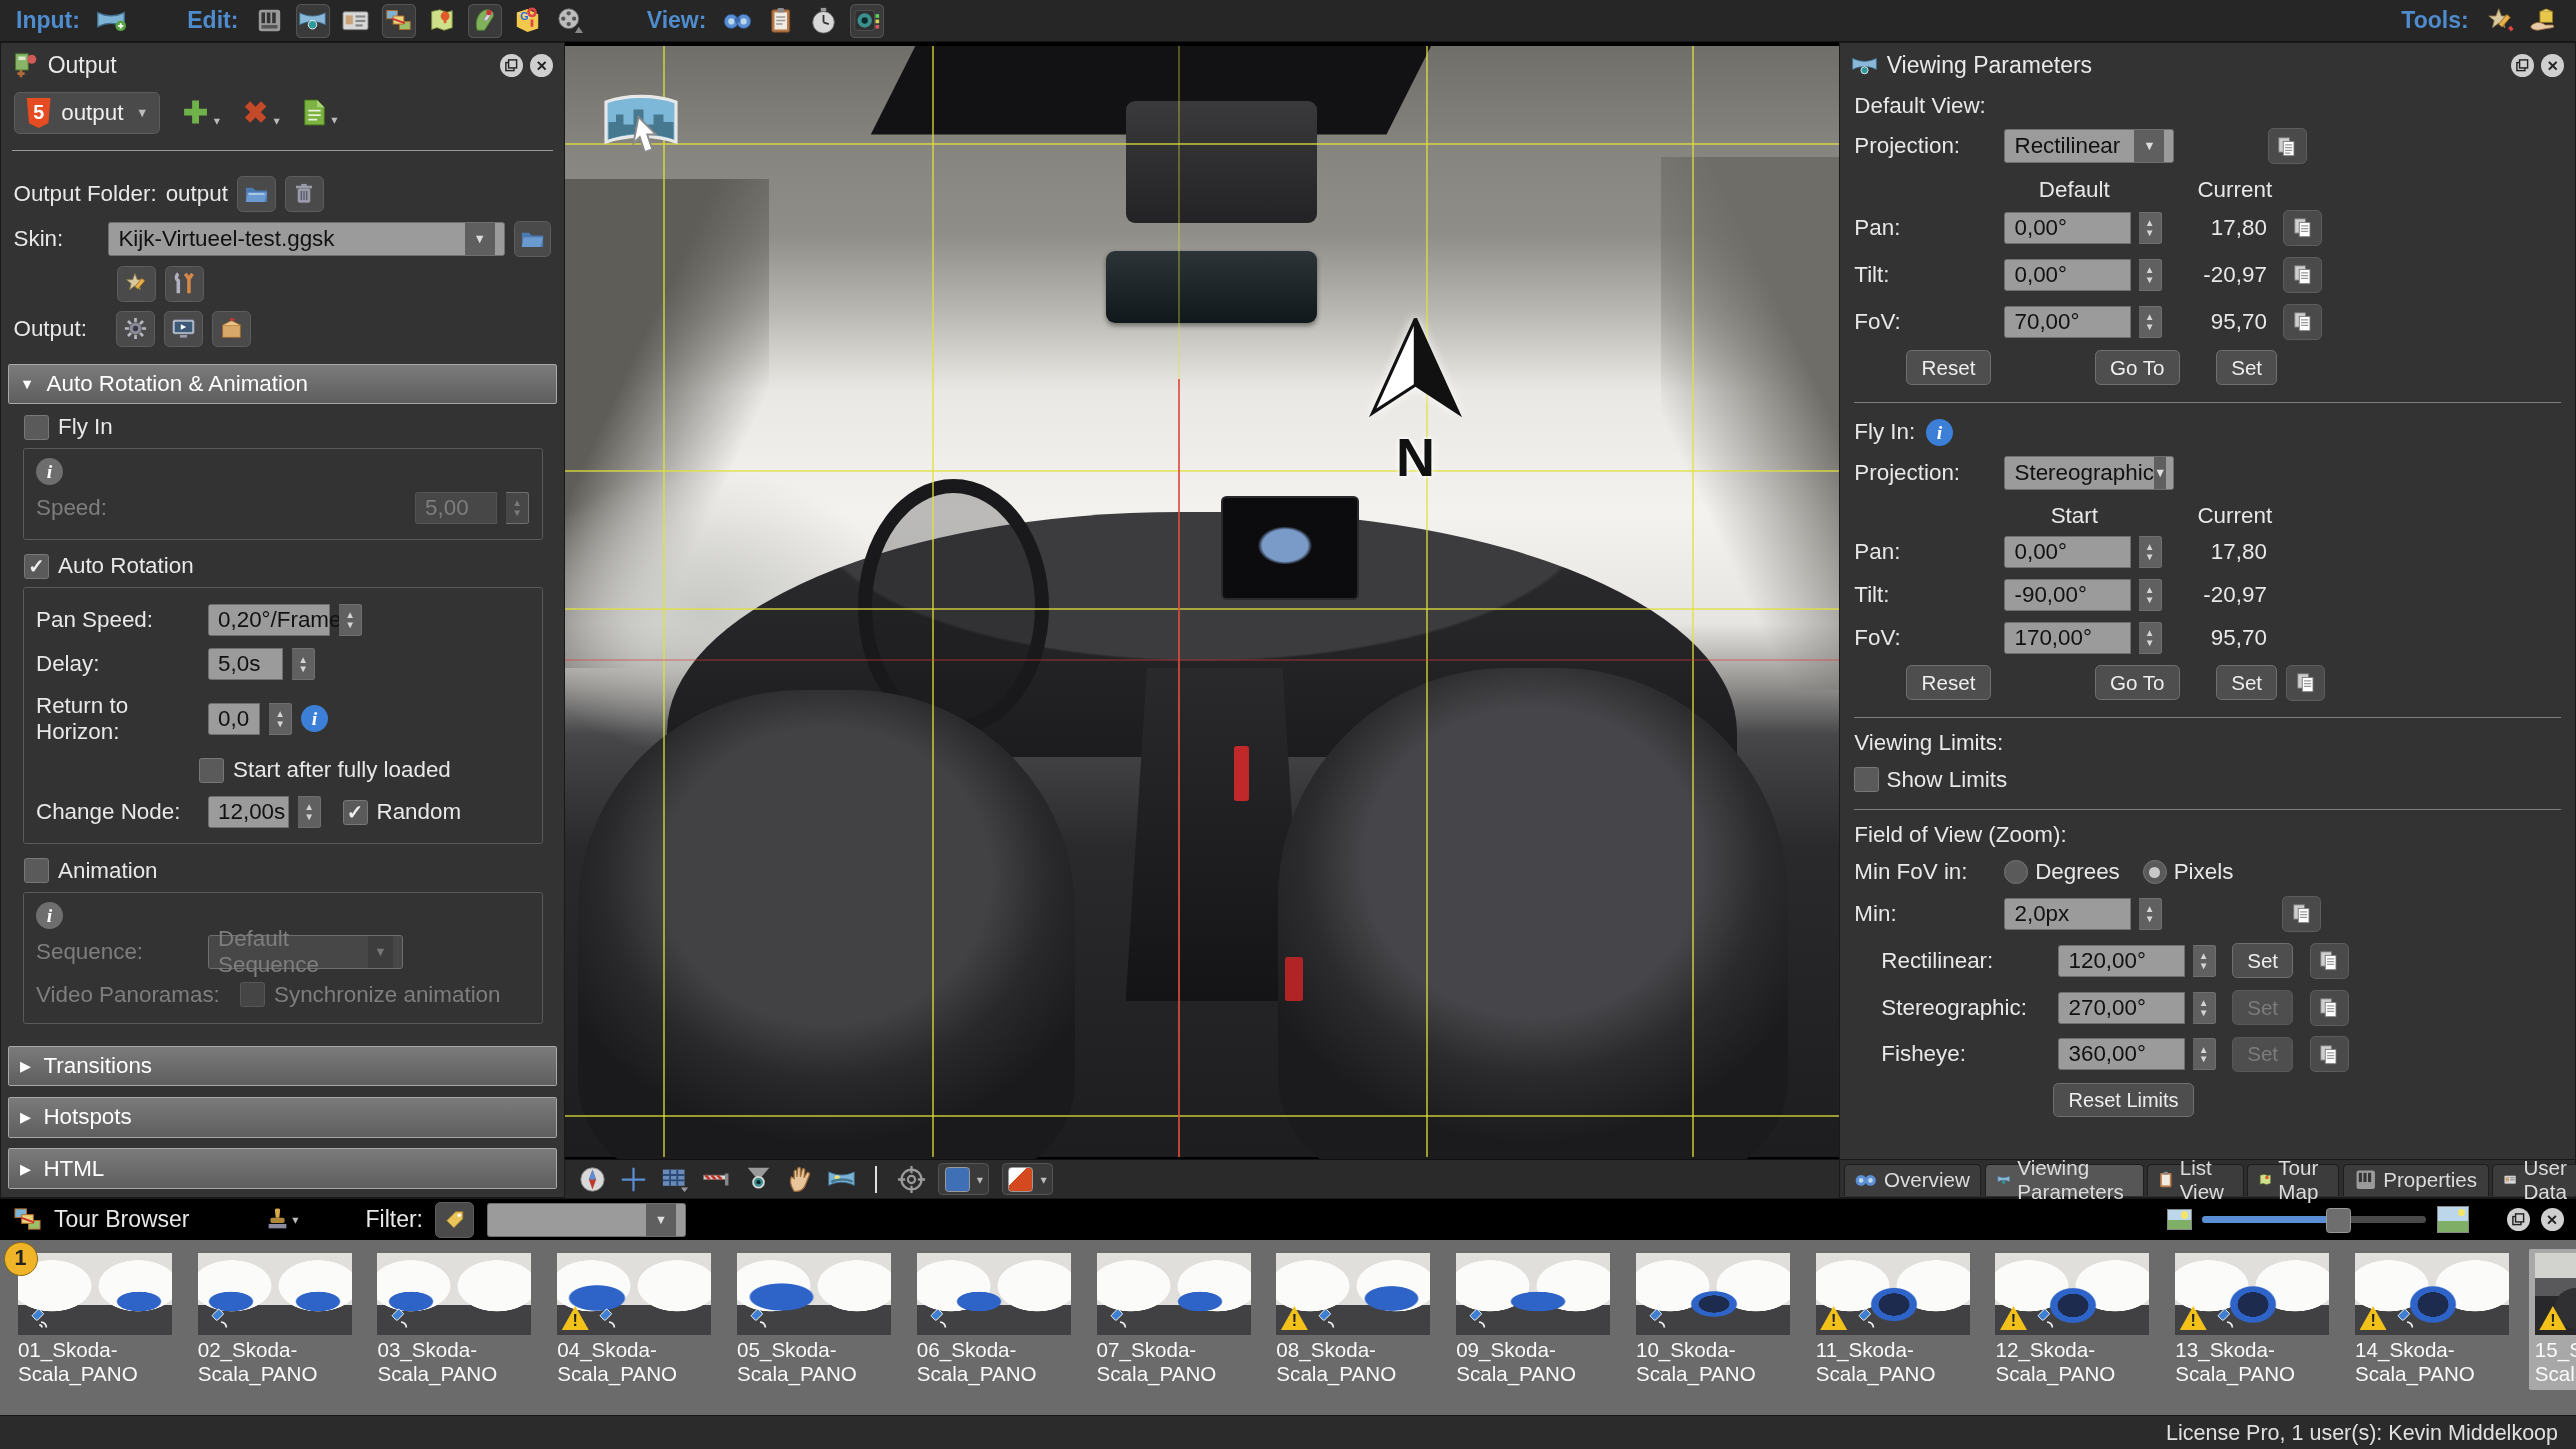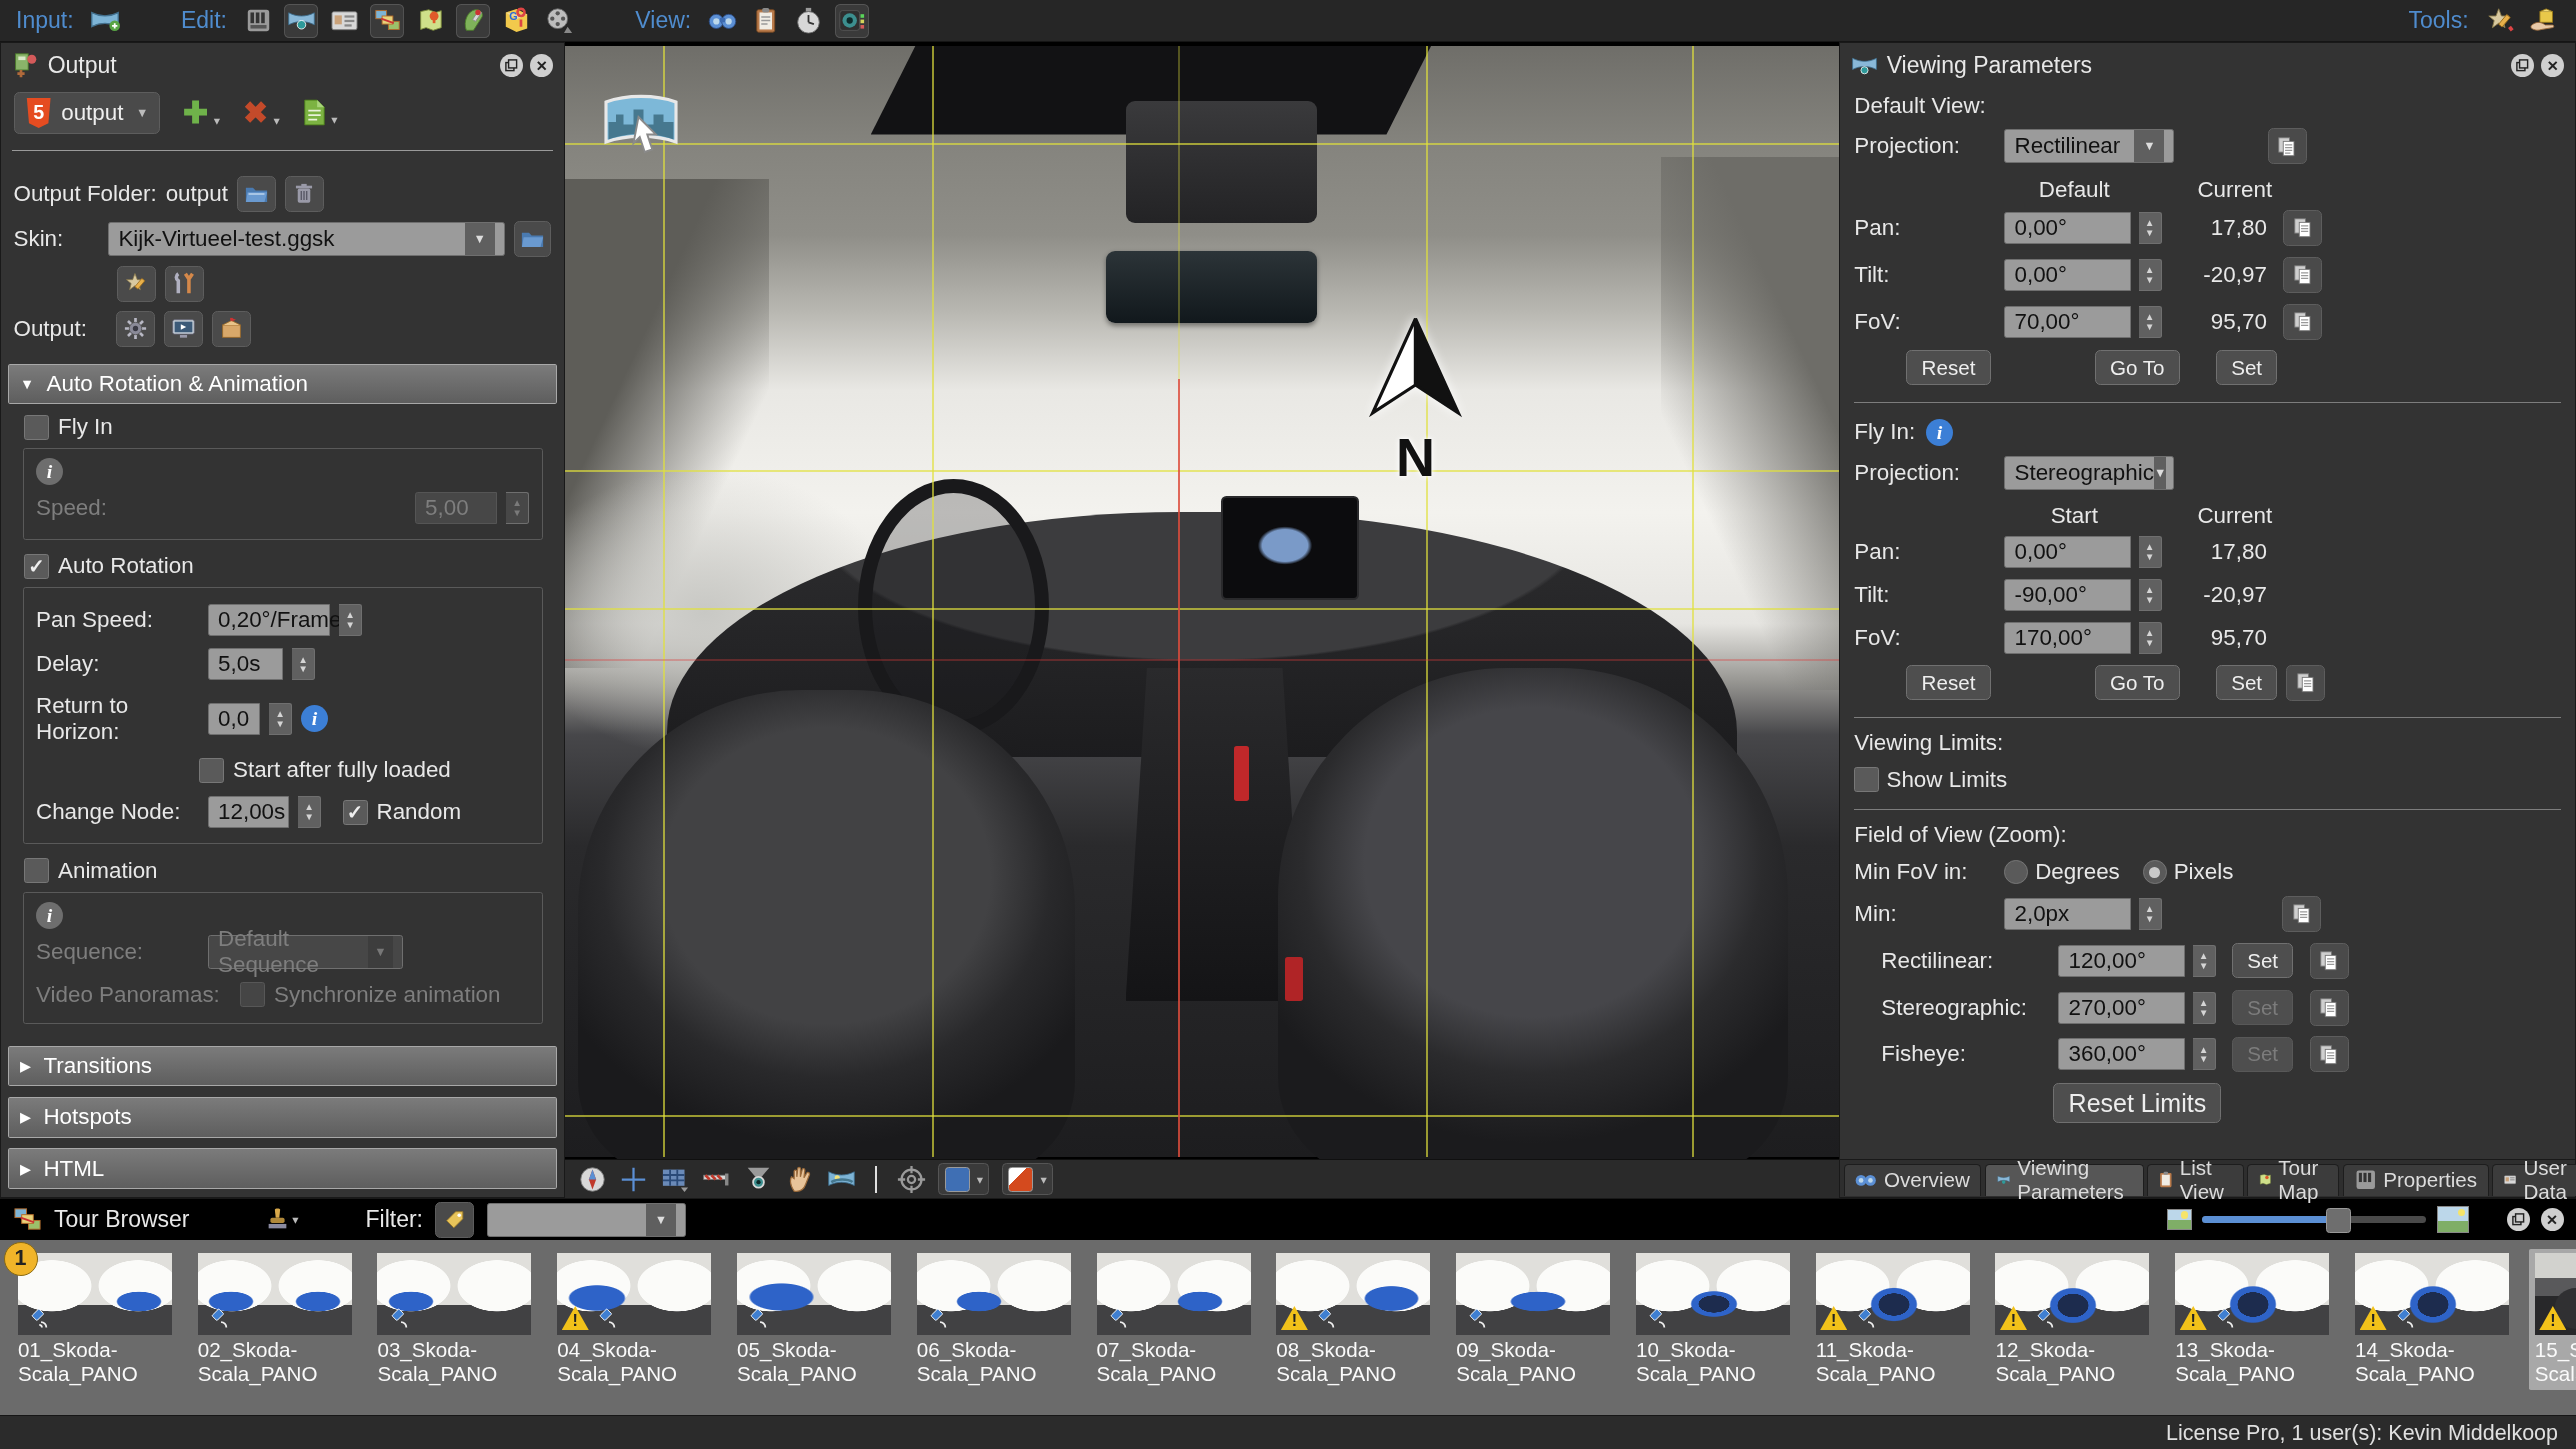--- a/index.html
+++ b/index.html
@@ -2,21 +2,21 @@
 <html style="font-size:14.3px"><head>
 <meta charset="utf-8">
 <style>
   html,body{margin:0;padding:0;background:#1e1e1e;}
   .app{position:relative;width:2576px;height:1449px;background:#2c2c2c;
        font-family:"Liberation Sans",sans-serif;color:#e8e8e8;overflow:hidden;
        -webkit-font-smoothing:antialiased;}
   
   .menubar{height:41px;background:#262626;border-bottom:0.9px solid #151515;
            display:flex;align-items:center;gap:9px;padding:0 16px;}
-  .mlabel{color:#4f8cce;font-weight:normal;font-size:23px;margin-right:5.4px;}
+  .mlabel{color:#4f8cce;font-weight:bold;font-size:23px;margin-right:5.4px;}
   .mi{width:34px;height:34px;border:none;background:transparent;border-radius:5.4px;
       display:flex;align-items:center;justify-content:center;padding:0;position:relative;}
   .mi.boxed{background:#3a3a3a;box-shadow:inset 0 0 0 0.9px #555;}
   .mgap{width:41px;}
   .spacer{flex:1;}
   
   .main{display:flex;height:1156px;}
   .panel{background:#333;border:0.9px solid #191919;box-sizing:border-box;}
   .left-panel{width:565px;display:flex;flex-direction:column;overflow:hidden;}
   .right-panel{width:737px;display:flex;flex-direction:column;position:relative;}
@@ -864,21 +864,21 @@
           <button class="btn dim" style="margin-left:9px;">Set</button>
           <button class="copybtn">
               <svg width="19.7" height="21.5" viewBox="0 0 22 24">
                 <rect x="2" y="2" width="12" height="16" fill="#cfcfcf" stroke="#777"></rect>
                 <rect x="7" y="6" width="12" height="16" fill="#fff" stroke="#777"></rect>
                 <path d="M9 10h8M9 13h8M9 16h8" stroke="#999" stroke-width="1.4"></path>
               </svg>
             </button>
         </div>
         <div class="rrow" style="padding-left:199px;">
-          <button class="btn" style="font-size:25px;">Reset Limits</button>
+          <button class="btn" style="font-size:20px;">Reset Limits</button>
         </div>
 
       </div>
 
       <div class="tabs">
         <div class="tab">
           <svg class="tico" viewBox="0 0 32 26">
               <circle cx="9" cy="14" r="8" fill="#5b8fd4"></circle>
               <circle cx="23" cy="14" r="8" fill="#5b8fd4"></circle>
               <circle cx="9" cy="14" r="3.5" fill="#bcd7ea"></circle>

